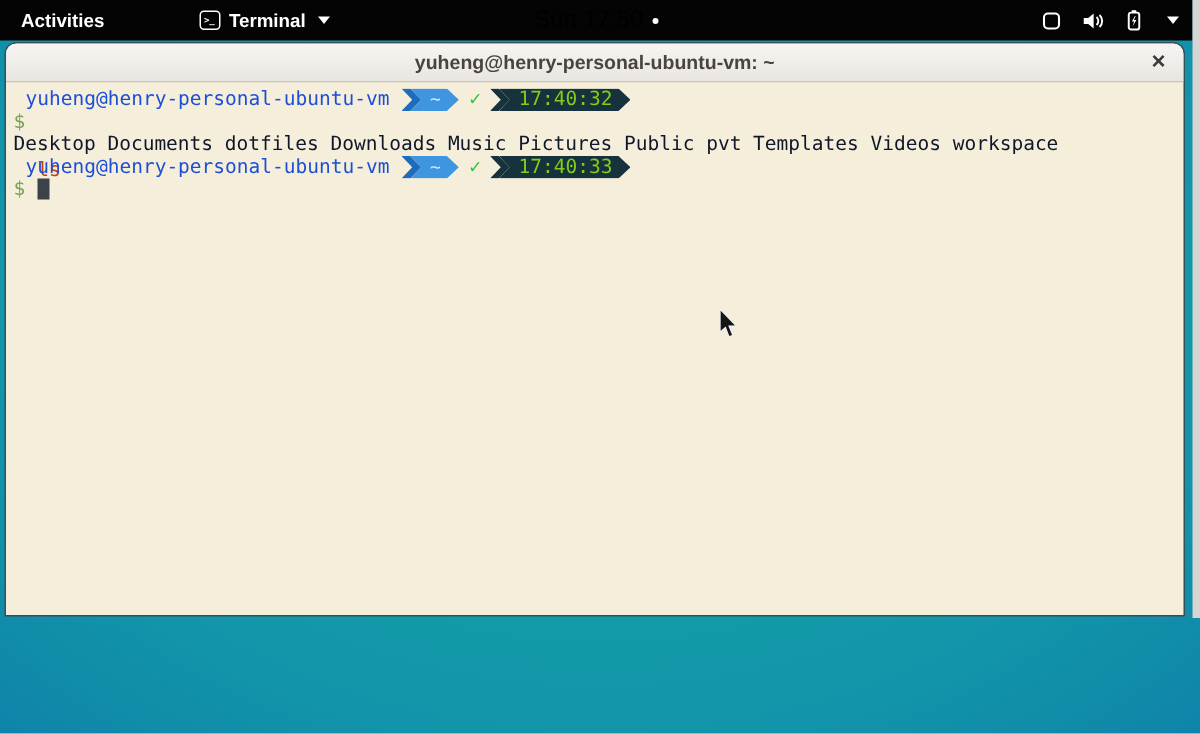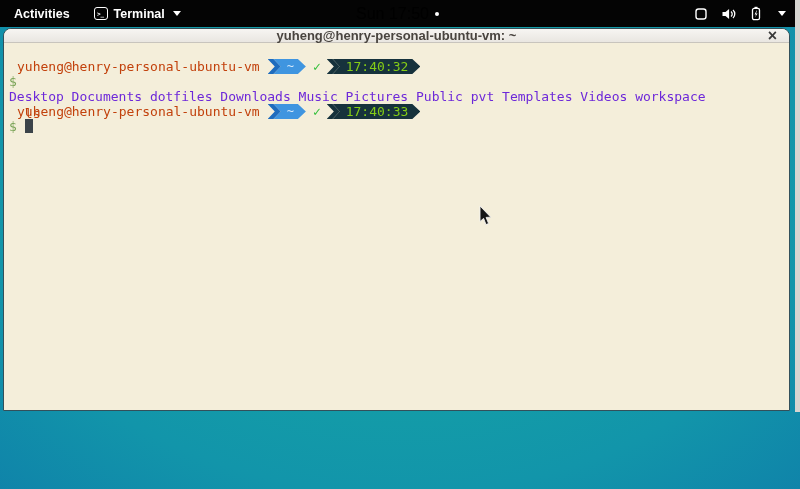--- a/index.html
+++ b/index.html
@@ -7,21 +7,21 @@
   body {
     width:800px; height:489px; position:relative; overflow:hidden;
     background: radial-gradient(115% 135% at 50% 40%, #16aba3 0%, #1295aa 45%, #0e7aa9 72%, #0b6496 100%);
     font-family:"Liberation Sans", sans-serif;
   }
 
   
   .topbar {
     position:absolute; left:0; top:0; width:795px; height:27px;
     background:#040404; color:#fff; display:flex; align-items:center;
-    font-size:12.5px; font-weight:700;
+    font-size:12.5px; font-weight:700;gap:39px;
   }
   .activities { margin-left:10px; padding:2px 4px; cursor:default; }
   .appmenu { display:flex; align-items:center; gap:6px; margin-left:20px;justify-content:space-between; }
   .term-appicon {
     width:14px; height:13px; border:1.4px solid #fff; border-radius:3px;
     font:700 6px/9px "DejaVu Sans Mono", monospace; color:#fff;
     display:flex; align-items:center; justify-content:center; letter-spacing:0;
   }
   .caret-down {
     width:0; height:0; border-left:4px solid transparent; border-right:4px solid transparent;
@@ -34,56 +34,56 @@
   .notif-dot { width:4px; height:4px; border-radius:50%; background:#fff; }
   .sys-area { margin-left:auto; display:flex; align-items:center; gap:13px; margin-right:9px; }
   .sys-area svg { display:block; }
 
   
   .window {
     position:absolute; left:3px; top:28px; width:787px; height:383px;
     border:1px solid #33505a; border-radius:8px 8px 0 0; background:#f4eeda;
   }
   .titlebar {
-    height:14px; background:linear-gradient(#f7f5f2,#e9e6e1);
+    height:26px; background:linear-gradient(#f7f5f2,#e9e6e1);
     border-bottom:1px solid #c8c4bd; border-radius:7px 7px 0 0;
     display:flex; align-items:center; justify-content:center; position:relative;
   }
   .title { font-size:13px; font-weight:700; color:#49443f; }
   .close-btn {
     position:absolute; right:12px; top:50%; transform:translateY(-52%);
     color:#3a3a3a; font-size:16px; font-weight:700; line-height:1; cursor:default;
   }
   .term {
     position:absolute; left:0; right:0; top:26px; bottom:0; overflow:hidden;
     padding:4px 0 0 5px;
     font-family:"DejaVu Sans Mono", monospace; font-size:13px; line-height:15px; color:#333;
   }
   .term span { white-space:pre; }
   .tline { height:15px; display:flex; align-items:stretch; }
 
   
-  .user { color:#c2410c; padding-left:8px; margin-right:8px; display:flex; align-items:center; }
+  .user { color:#1d4ed8; padding-left:8px; margin-right:8px; display:flex; align-items:center; }
   .pl-chev {
     width:13px; position:relative; z-index:2;
     clip-path:polygon(0% 0%, 45% 0%, 100% 50%, 45% 100%, 0% 100%, 55% 50%);
   }
   .pl-chev.blue { background:#1e6cbe; }
   .pl-chev.dark { background:#16323c; }
   .pl-body {
     display:flex; align-items:center; margin-left:-7px; padding:0 12px 0 13px;
     clip-path:polygon(0 0, calc(100% - 8px) 0, 100% 50%, calc(100% - 8px) 100%, 0 100%, 7px 50%);
   }
   .pl-body.blue { background:#3f95e0; color:#d2e8fb; font-size:12px; }
   .pl-body.dark { background:#16323c; color:#84cc16; }
   .check { color:#35c03c; font-weight:700; display:flex; align-items:center; padding:0 6px 0 7px; }
 
   .dollar { color:#79a356; }
   .cmd { color:#c2410c; margin-left:8px;margin-top:32px; }
-  .dirs { color:#6d28d9;text-align:center; }
+  .dirs { color:#0f172a;text-align:center; }
   .cursor-block {
     display:inline-block; width:8px; height:14px; background:#3b4349; margin-left:8px;
     vertical-align:-2px;
   }
 
   
   .edge-strip { position:absolute; right:0; top:0; width:5px; height:412px; background:#d7d5d1; }
 
   
   .pointer { position:absolute; left:479px; top:206px; }

